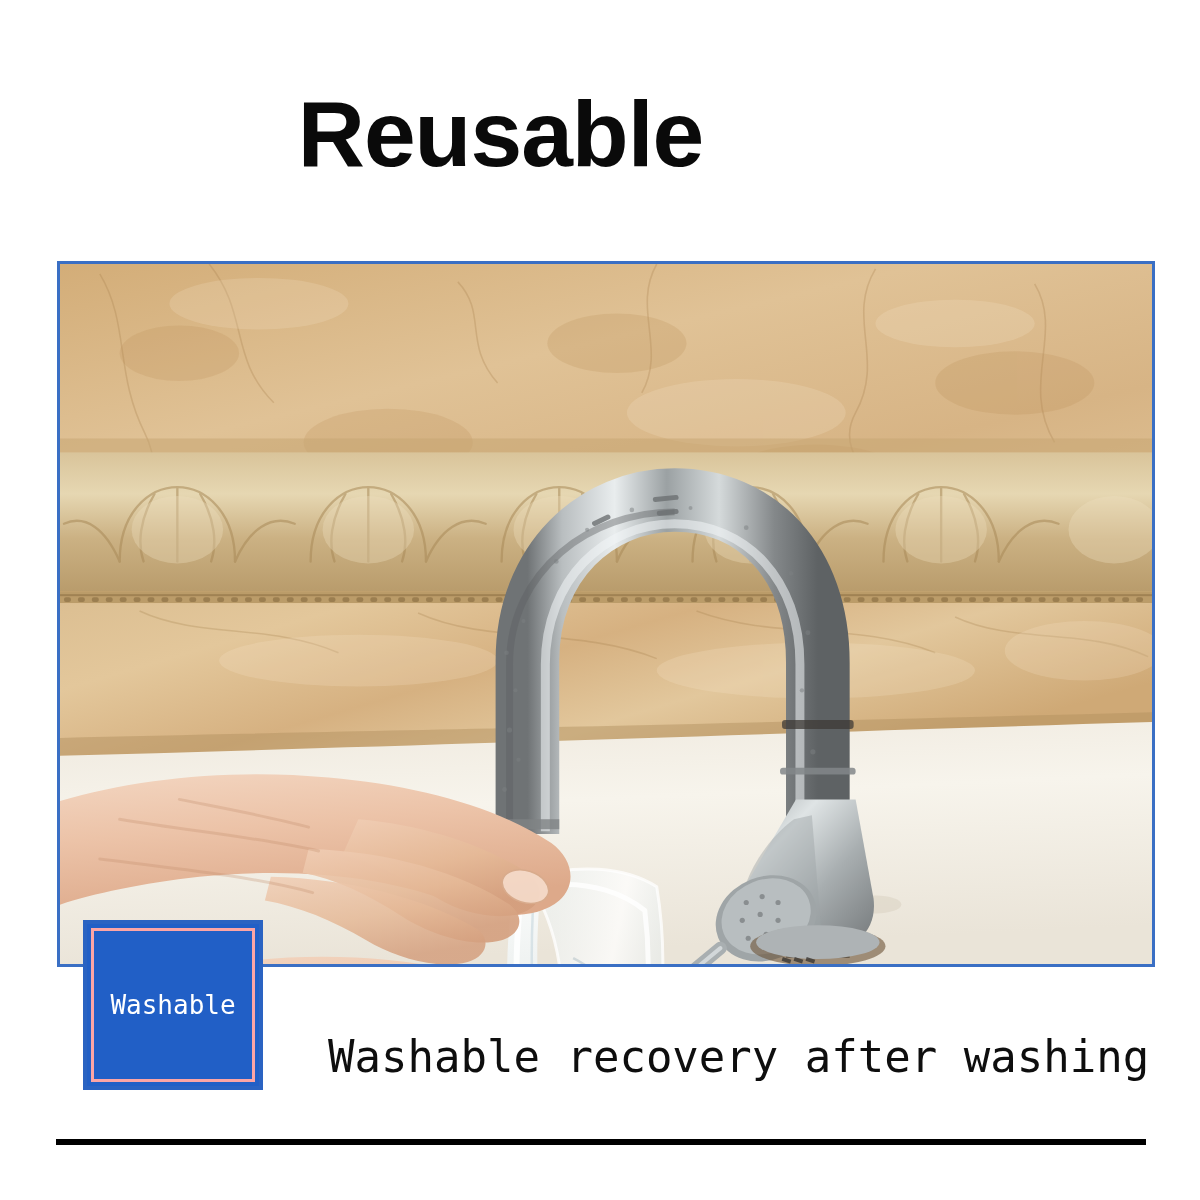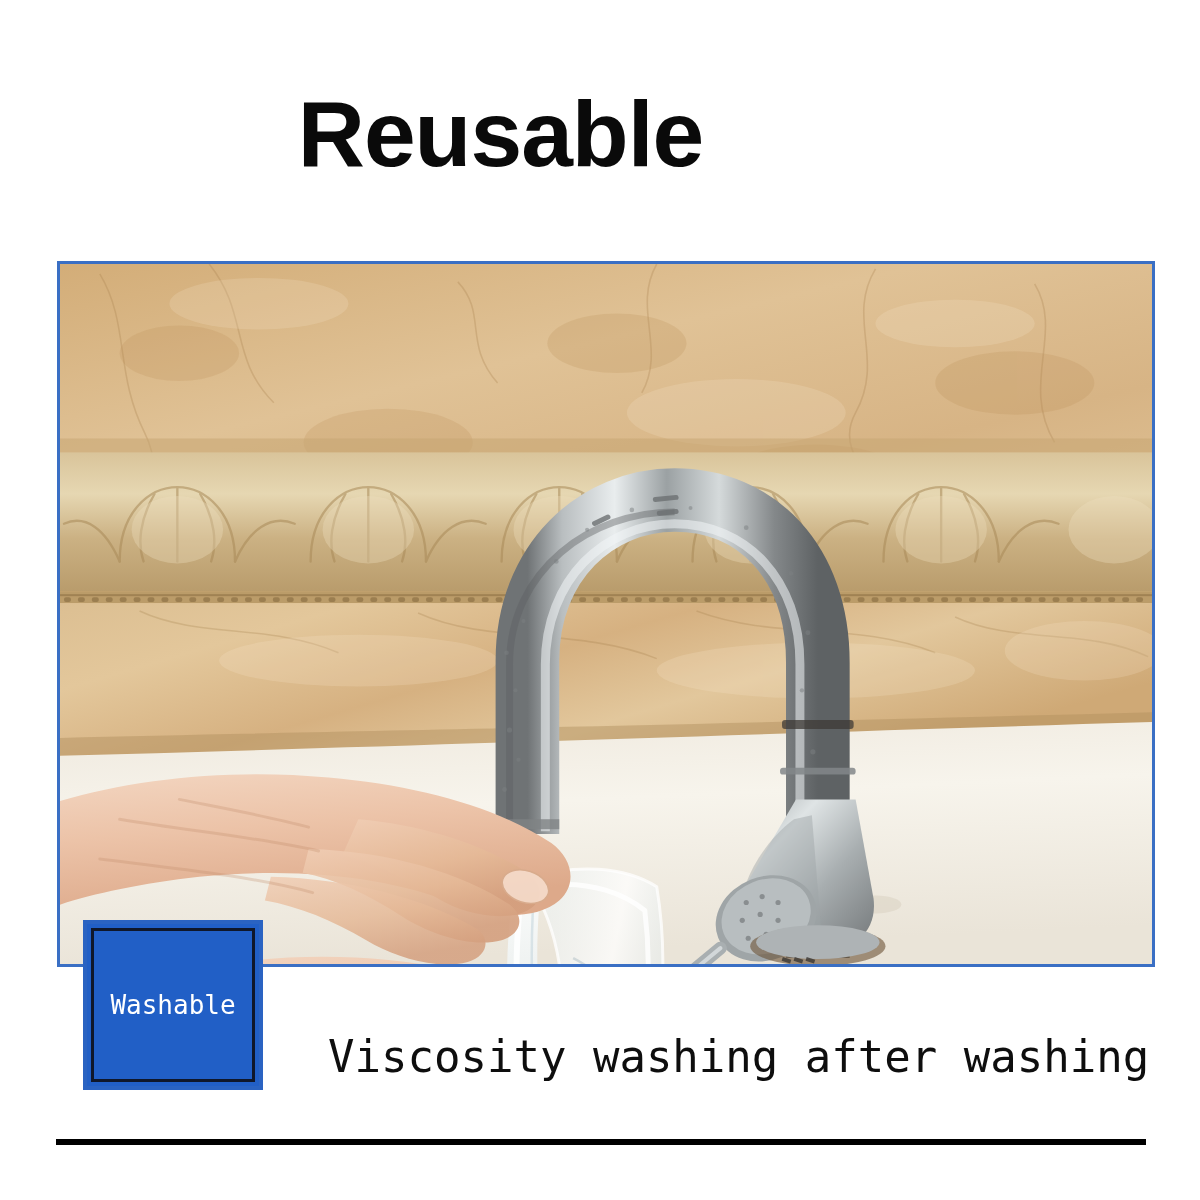--- a/index.html
+++ b/index.html
@@ -60,21 +60,21 @@
     height: 170px;
     box-sizing: border-box;
     background: #215fc6;
     border: 4px solid #2a63c2;
     padding: 4px;
   }
   #washable-inner {
     width: 100%;
     height: 100%;
     box-sizing: border-box;
-    border: 3px solid #0f172a;
+    border: 3px solid #fca5a5;
     background: #215fc6;
     display: flex;
     align-items: center;
     justify-content: center;
   }
   #washable-label {
     font-family: "DejaVu Sans Mono", "Liberation Mono", monospace;
     font-size: 26px;
     letter-spacing: 0px;
     color: #ffffff;
@@ -511,15 +511,15 @@
     </g>
   </svg>
 </div>
 
 <div id="washable-badge">
   <div id="washable-inner">
     <span id="washable-label">Washable</span>
   </div>
 </div>
 
-<div id="caption">Viscosity washing after washing</div>
+<div id="caption">Washable recovery after washing</div>
 
 <div id="bottom-rule"></div>
 
 </body></html>

